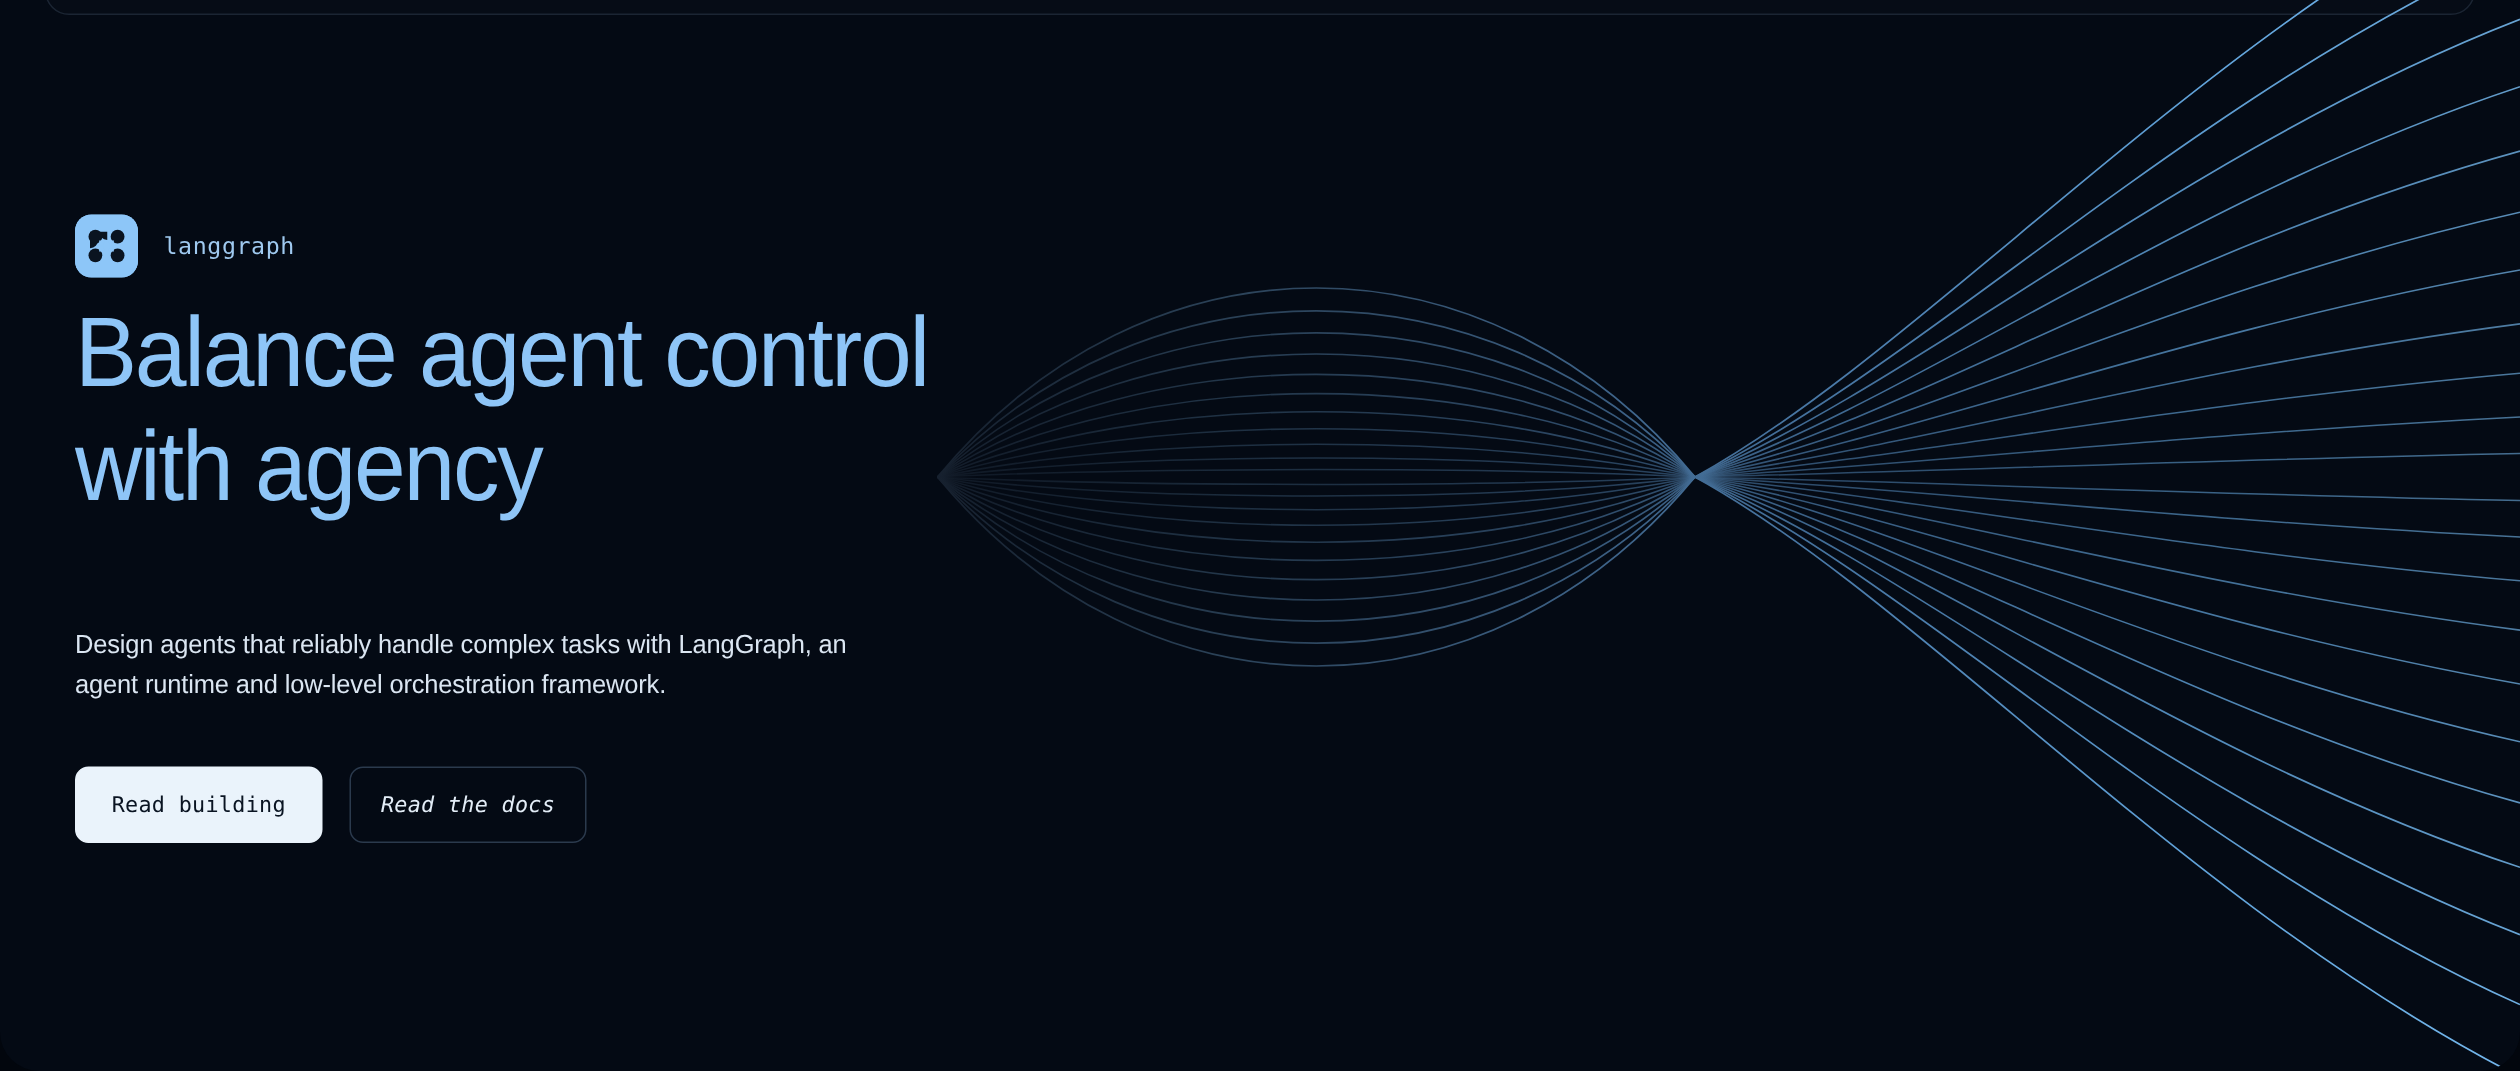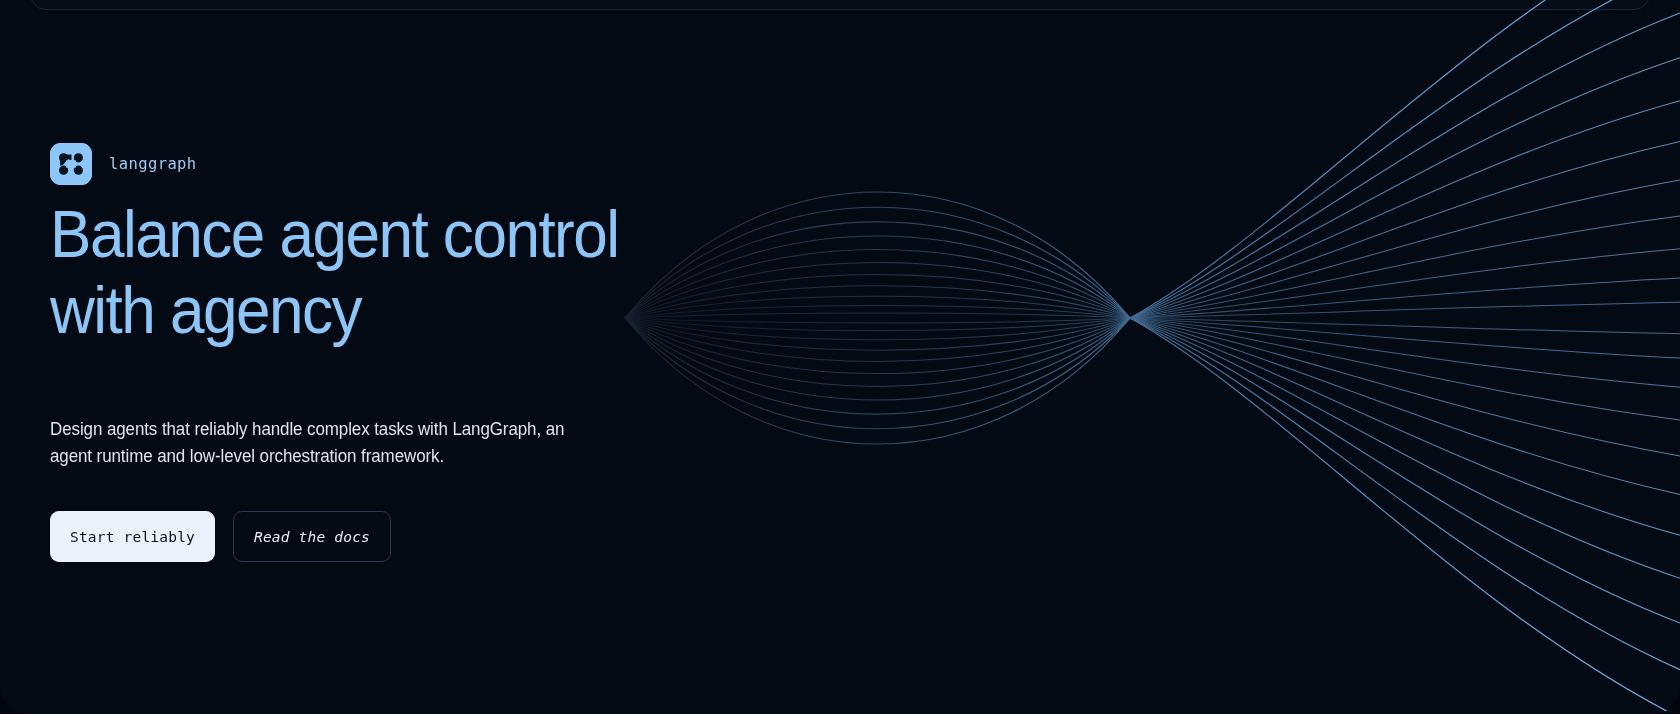--- a/index.html
+++ b/index.html
@@ -218,20 +218,20 @@
         </svg>
       </span>
       <span class="brand-name">langgraph</span>
     </div>
 
     <h1 class="headline"><span>Balance agent control</span><br><span>with agency</span></h1>
 
     <p class="subcopy"><span>Design agents that reliably handle complex tasks with LangGraph, an</span><br><span>agent runtime and low-level orchestration framework.</span></p>
 
     <div class="cta-row">
-      <button class="btn btn-primary">Start reliably</button>
+      <button class="btn btn-primary">Read building</button>
       <button class="btn btn-secondary">Read the docs</button>
     </div>
 
   </div>
 
   <div class="shell-corners"></div>
 </div>
 
 </body></html>

